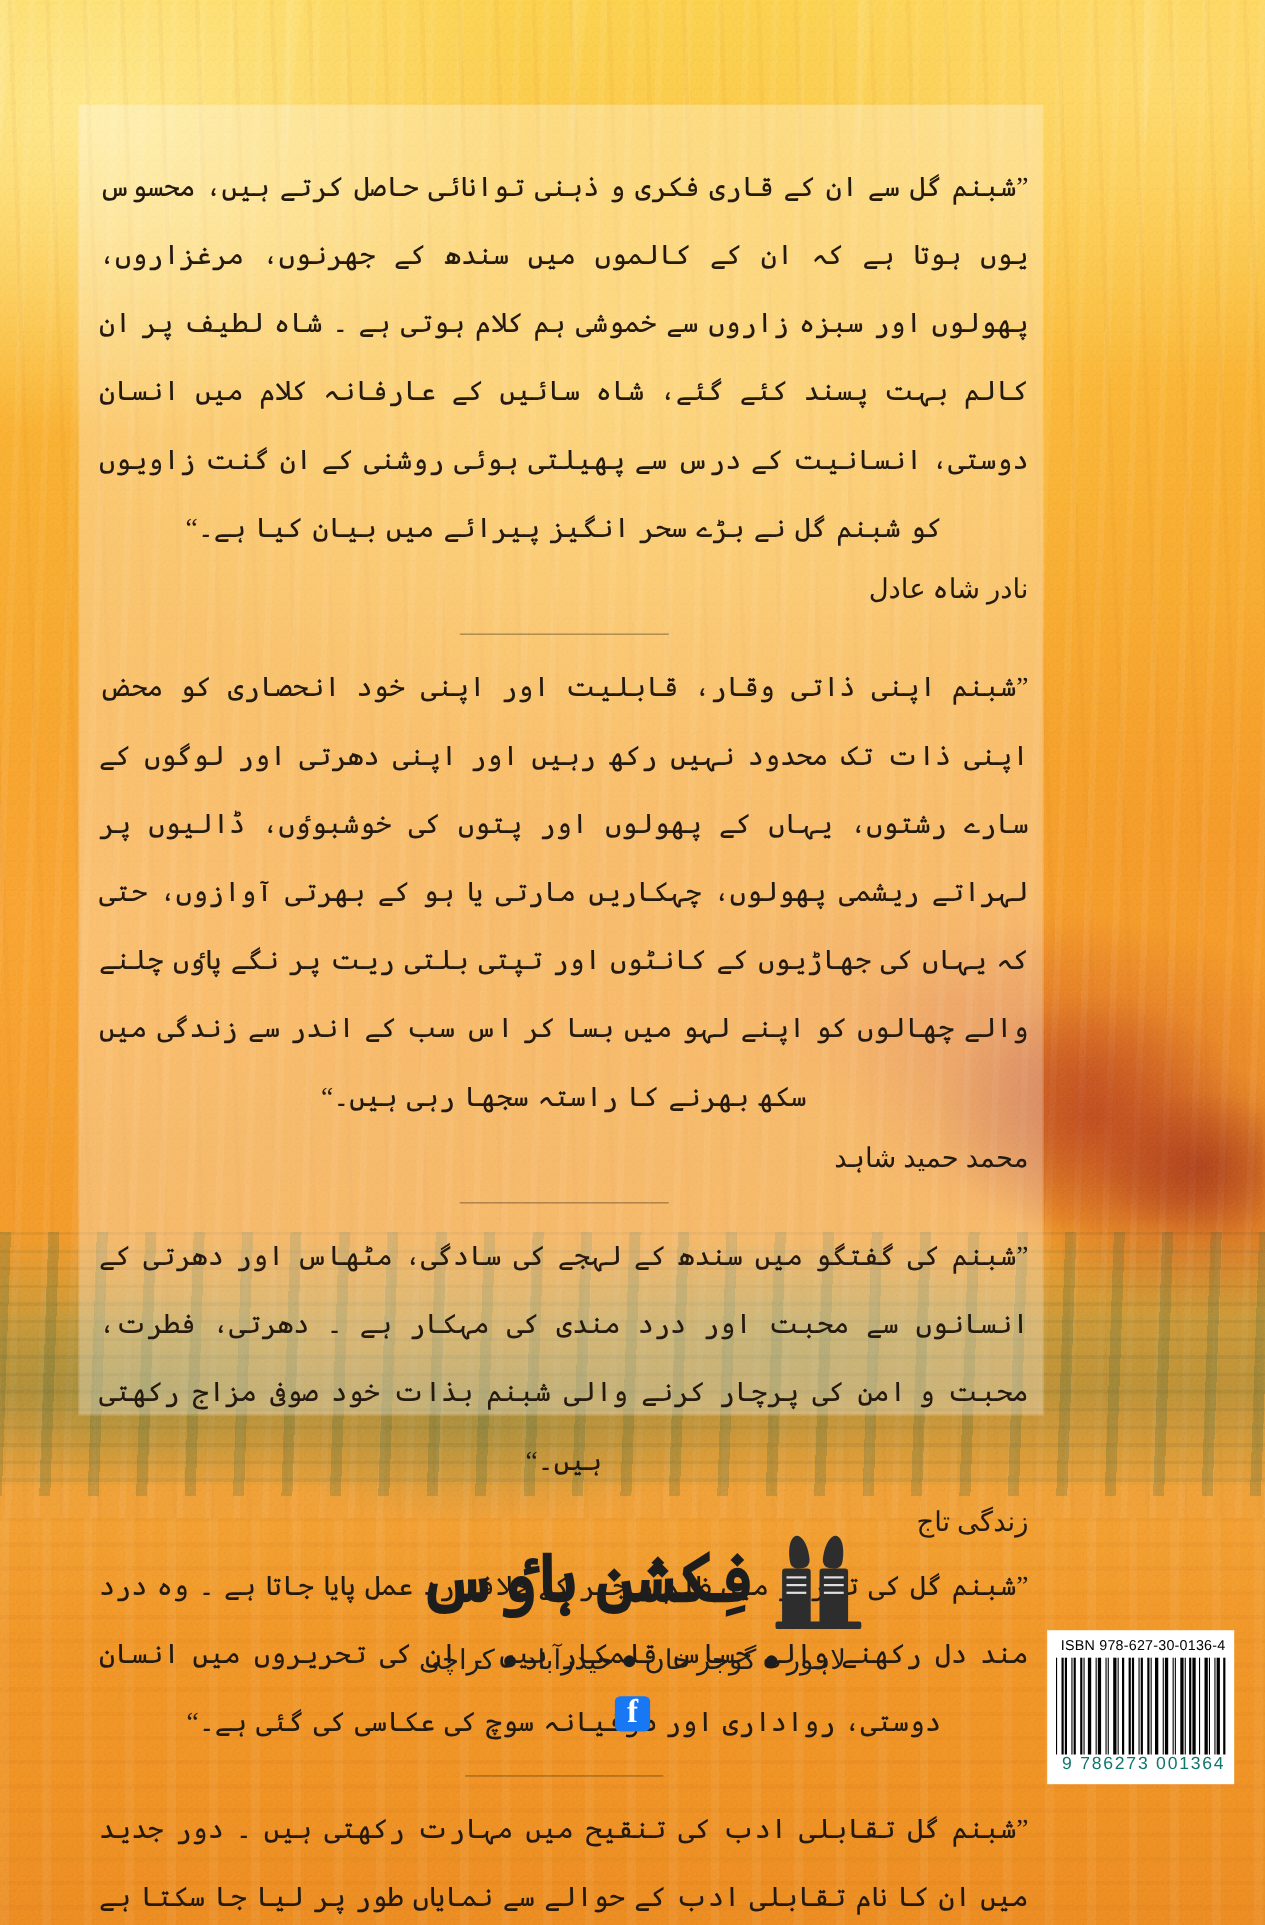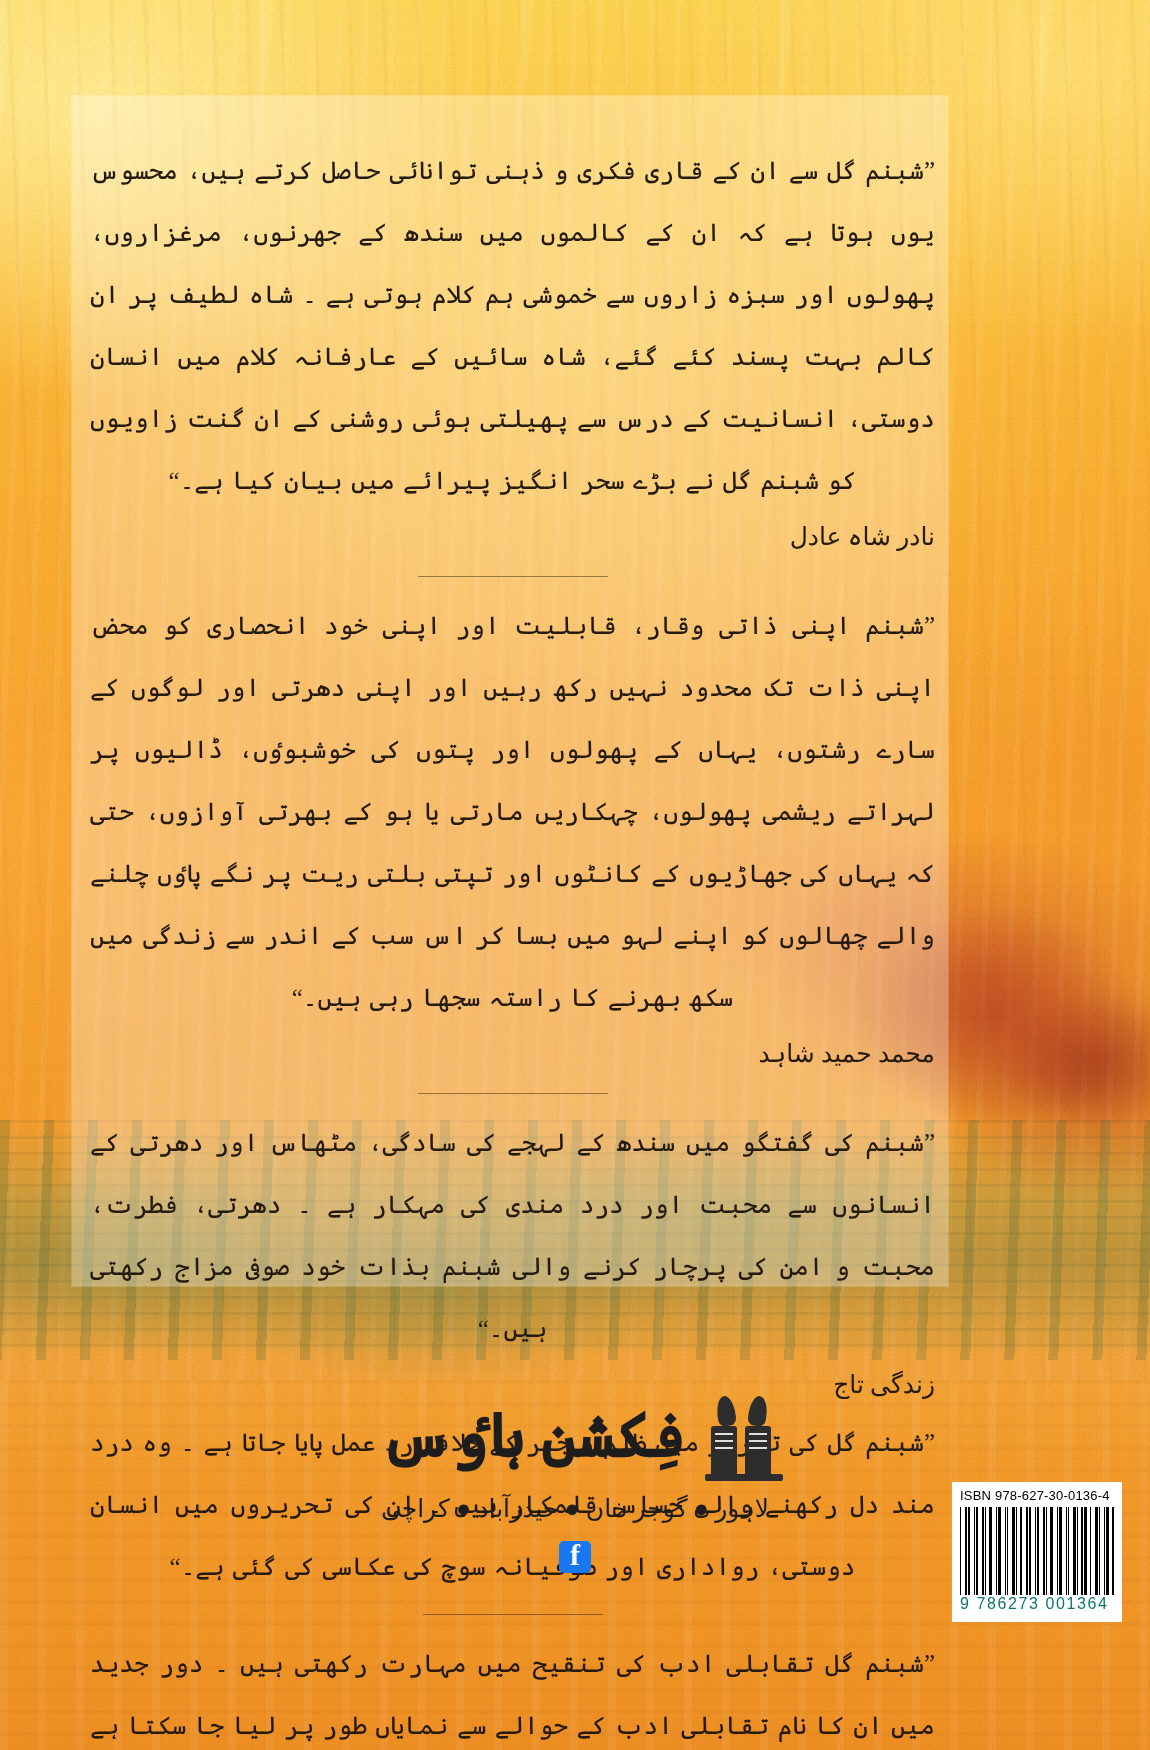--- a/index.html
+++ b/index.html
@@ -301,21 +301,21 @@
   
   #barcode-box {
     position: absolute;
     right: 28px;
     top: 1482px;
     width: 170px;
     height: 140px;
     background: #ffffff;
     padding: 6px 8px 4px 8px;
     box-sizing: border-box;
-    text-align: left;
+    text-align: right;
   }
   #isbn-text {
     font-family: "Liberation Sans", sans-serif;
     font-size: 13px;
     color: #000;
     letter-spacing: .2px;
     margin-bottom: 4px;
   }
   #bars {
     height: 88px;

